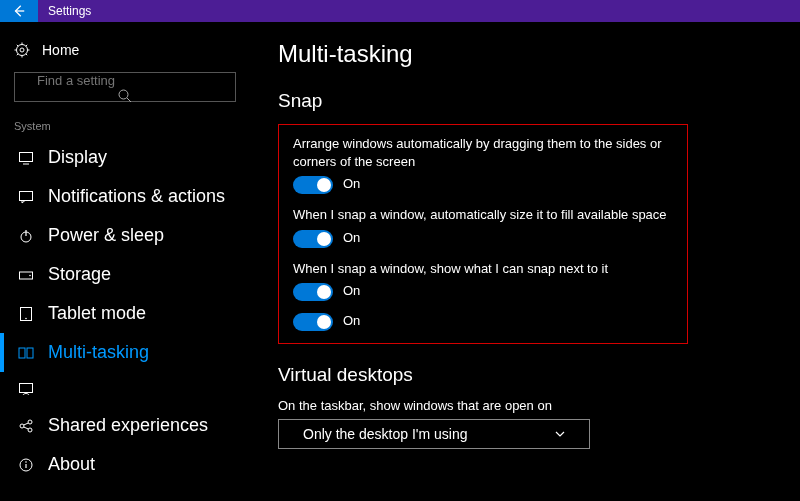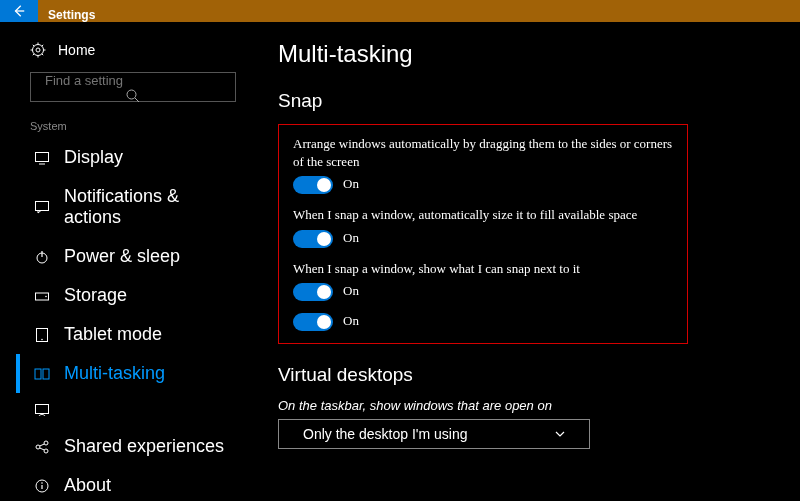--- a/index.html
+++ b/index.html
@@ -5,37 +5,36 @@
   * { margin: 0; padding: 0; box-sizing: border-box; }
   body {
     width: 800px; height: 501px;
     background: #000; color: #fff;
     font-family: "Segoe UI", Arial, sans-serif;
     font-size: 13px; overflow: hidden;
     position: relative;
   }
   
   .titlebar {
-    height: 22px; display: flex; align-items: flex-end;
-    background: #a16207;
-    font-weight: bold;
+    height: 22px; display: flex; align-items: center;
+    background: #4c1d95;
   }
   .back-btn {
     width: 38px; height: 22px;
     background: #0078d7;
     display: flex; align-items: center; justify-content: center;
   }
   .back-btn svg { width: 14px; height: 14px; }
   .titlebar-title {
     margin-left: 10px; font-size: 12px; color: #fff;
   }
   
   .content { display: flex; height: calc(501px - 22px); }
   .sidebar {
-    width: 250px; padding: 12px 0 0 16px;
+    width: 250px; padding: 12px 0 0 0;
   }
   .home-row {
     display: flex; align-items: center;
     padding: 8px 14px; gap: 12px;
     font-size: 14px;
   }
   .icon-slot { width: 16px; height: 16px; display: flex; align-items: center; justify-content: center; color:#fff; }
   .icon-slot svg { width: 16px; height: 16px; }
   .search-wrap {
     margin: 6px 14px 14px 14px;
@@ -67,37 +66,36 @@
   .nav-item .label { flex:1; }
   
   .main { flex: 1; padding: 18px 26px 0 28px; overflow: hidden; }
   .page-title { font-size: 24px; font-weight: 400; margin-bottom: 22px; }
   .section-title { font-size: 19px; font-weight: 400; margin-bottom: 12px; }
   .snap-box {
     border: 1.5px solid #d40000;
     padding: 10px 14px 12px 14px;
     margin-bottom: 20px;
     width: 410px;
-    font-family: Liberation Serif, serif;
   }
   .setting { margin-bottom: 12px; }
   .setting:last-child { margin-bottom: 0; }
   .setting-desc { font-size: 13px; line-height: 1.35; margin-bottom: 6px; max-width: 380px; }
   .toggle-row { display: flex; align-items: flex-start; gap: 10px; }
   .toggle {
     width: 40px; height: 18px; border-radius: 9px;
     background: #0078d7; position: relative;
   }
   .toggle .knob {
     position: absolute; right: 2px; top: 2px;
     width: 14px; height: 14px; border-radius: 50%;
     background: #fff;
   }
   .toggle-label { font-size: 13px; }
-  .vd-desc { font-size: 13px; margin-bottom: 6px; margin-top:10px;font-style:italic; }
+  .vd-desc { font-size: 13px; margin-bottom: 6px; margin-top:10px; }
   .combo {
     border: 1px solid #888; width: 312px; height: 30px;
     display: flex; align-items: center; justify-content: space-between;
     padding: 0 24px; font-size: 14px; color:#fff;
     margin-top:2px;
   }
   .combo svg { width: 10px; height: 10px; }
 </style>
 </head>
 <body>

